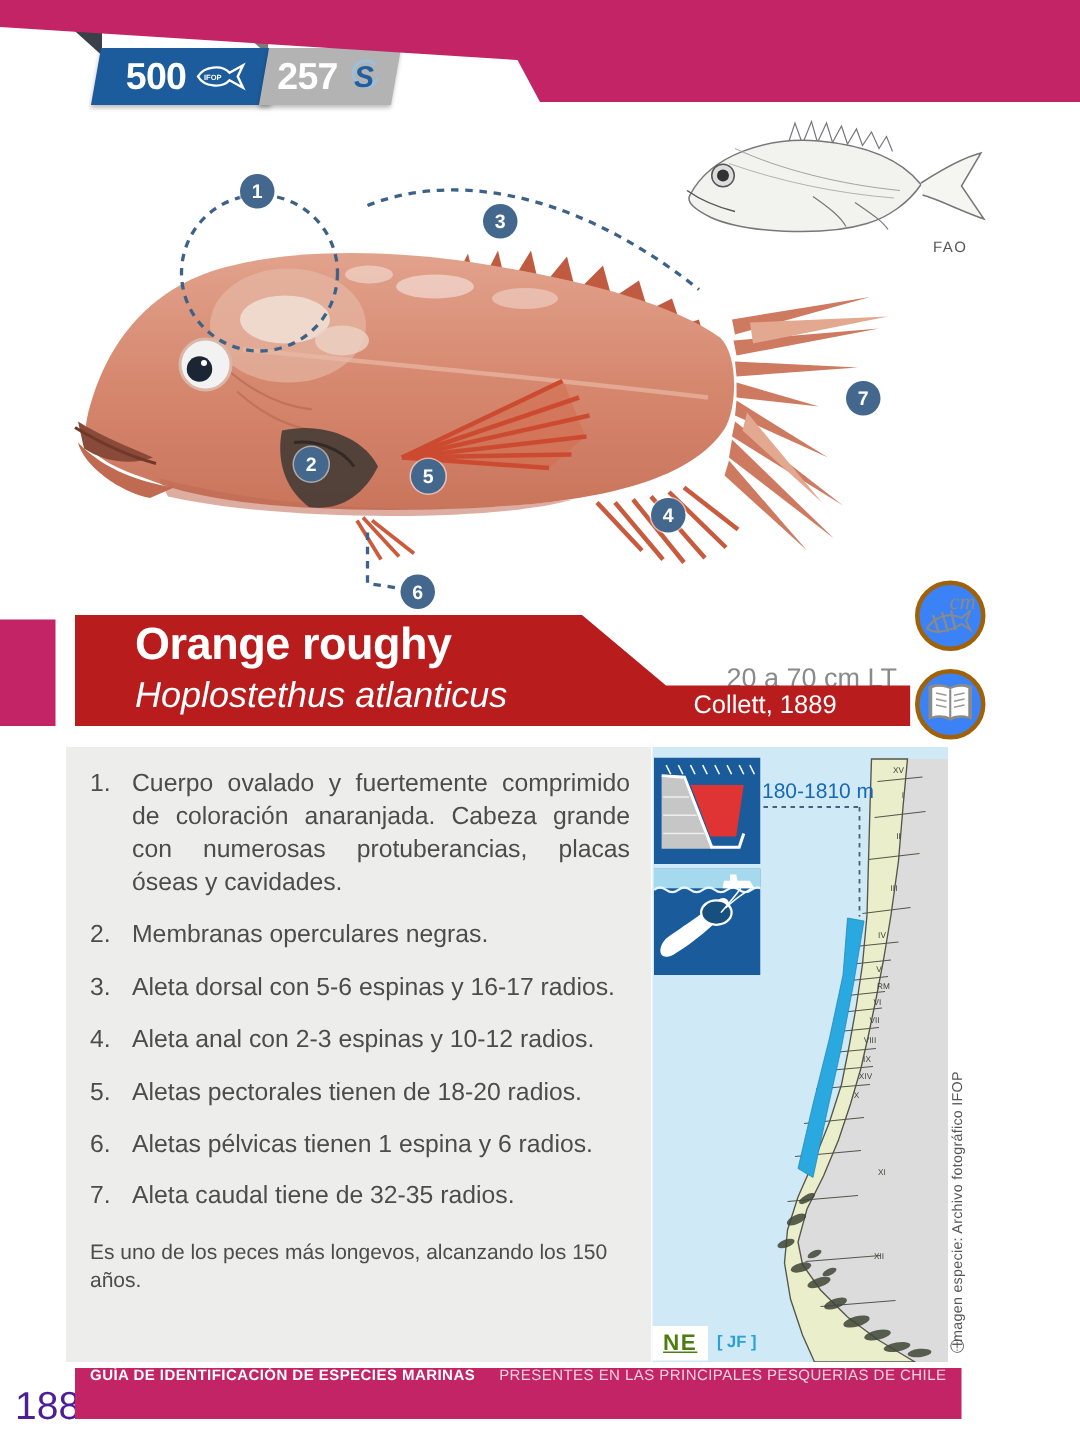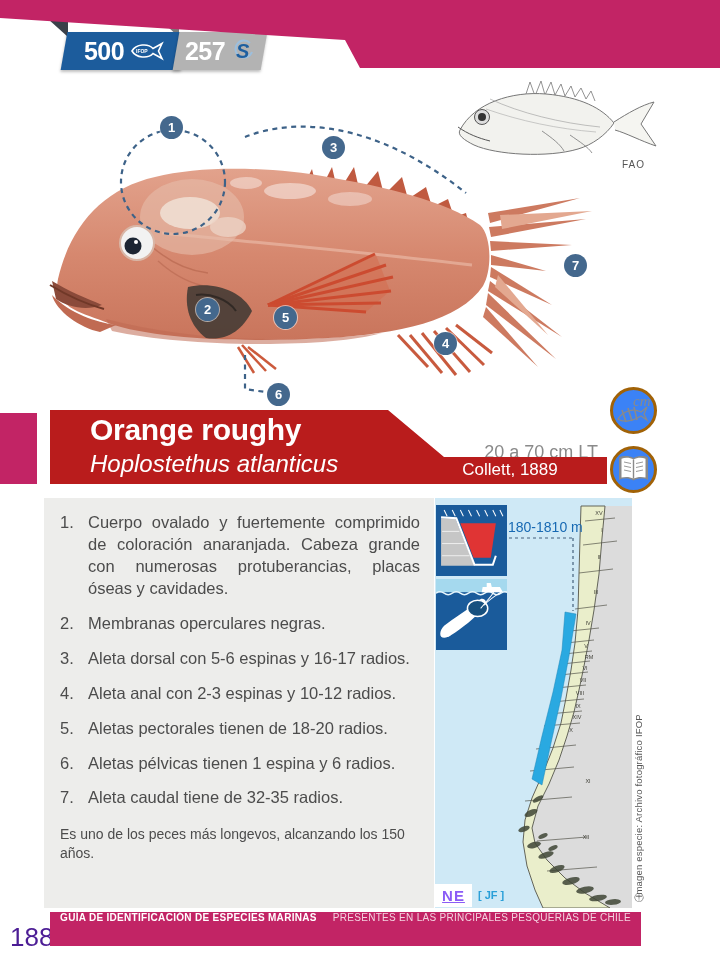--- a/index.html
+++ b/index.html
@@ -47,21 +47,21 @@
   .trait .txt{flex:1;text-align:justify;padding-right:4px;}
   .longevity-note{font-size:14px;line-height:1.33;margin-top:16px;padding-right:4px;}
   
   .map-panel{position:absolute;left:435px;top:498px;width:197px;height:410px;background:#cfe9f6;}
   .map-svg{position:absolute;left:0;top:0;}
   .gear-icon-box{position:absolute;left:1px;width:71px;height:71px;}
   .depth-pos{top:7px;} .trawl-pos{top:81px;}
   .depth-range{position:absolute;left:73px;top:21px;font-size:14px;font-weight:normal;color:#1769b3;}
   .ne-box{position:absolute;left:0px;top:386px;width:37px;height:23px;background:#fff;
           display:flex;align-items:center;justify-content:center;font-size:15px;font-weight:bold;
-          color:#8b5cf6;letter-spacing:1px;text-decoration:underline;}
+          color:#4d7c0f;letter-spacing:1px;text-decoration:underline;}
   .jf-label{position:absolute;left:43px;top:391px;font-size:11px;font-weight:bold;color:#2a9fd8;}
   .credit-vertical{position:absolute;left:633px;top:688px;height:222px;width:20px;
       writing-mode:vertical-rl;transform:rotate(180deg);font-size:9.5px;color:#555;
       white-space:nowrap;letter-spacing:.2px;}
   
   .footer-bar{position:absolute;left:50px;top:912px;width:591px;height:34px;background:#c22465;
       display:flex;align-items:flex-start;justify-content:center;font-size:10px;letter-spacing:.3px;}
   .footer-bar .bold{color:#fff;font-weight:bold;}
   .footer-bar .rest{color:rgba(255,255,255,.8);margin-left:16px;}
   .page-number{position:absolute;left:10px;top:922px;font-size:26px;color:#4c1d95;}

